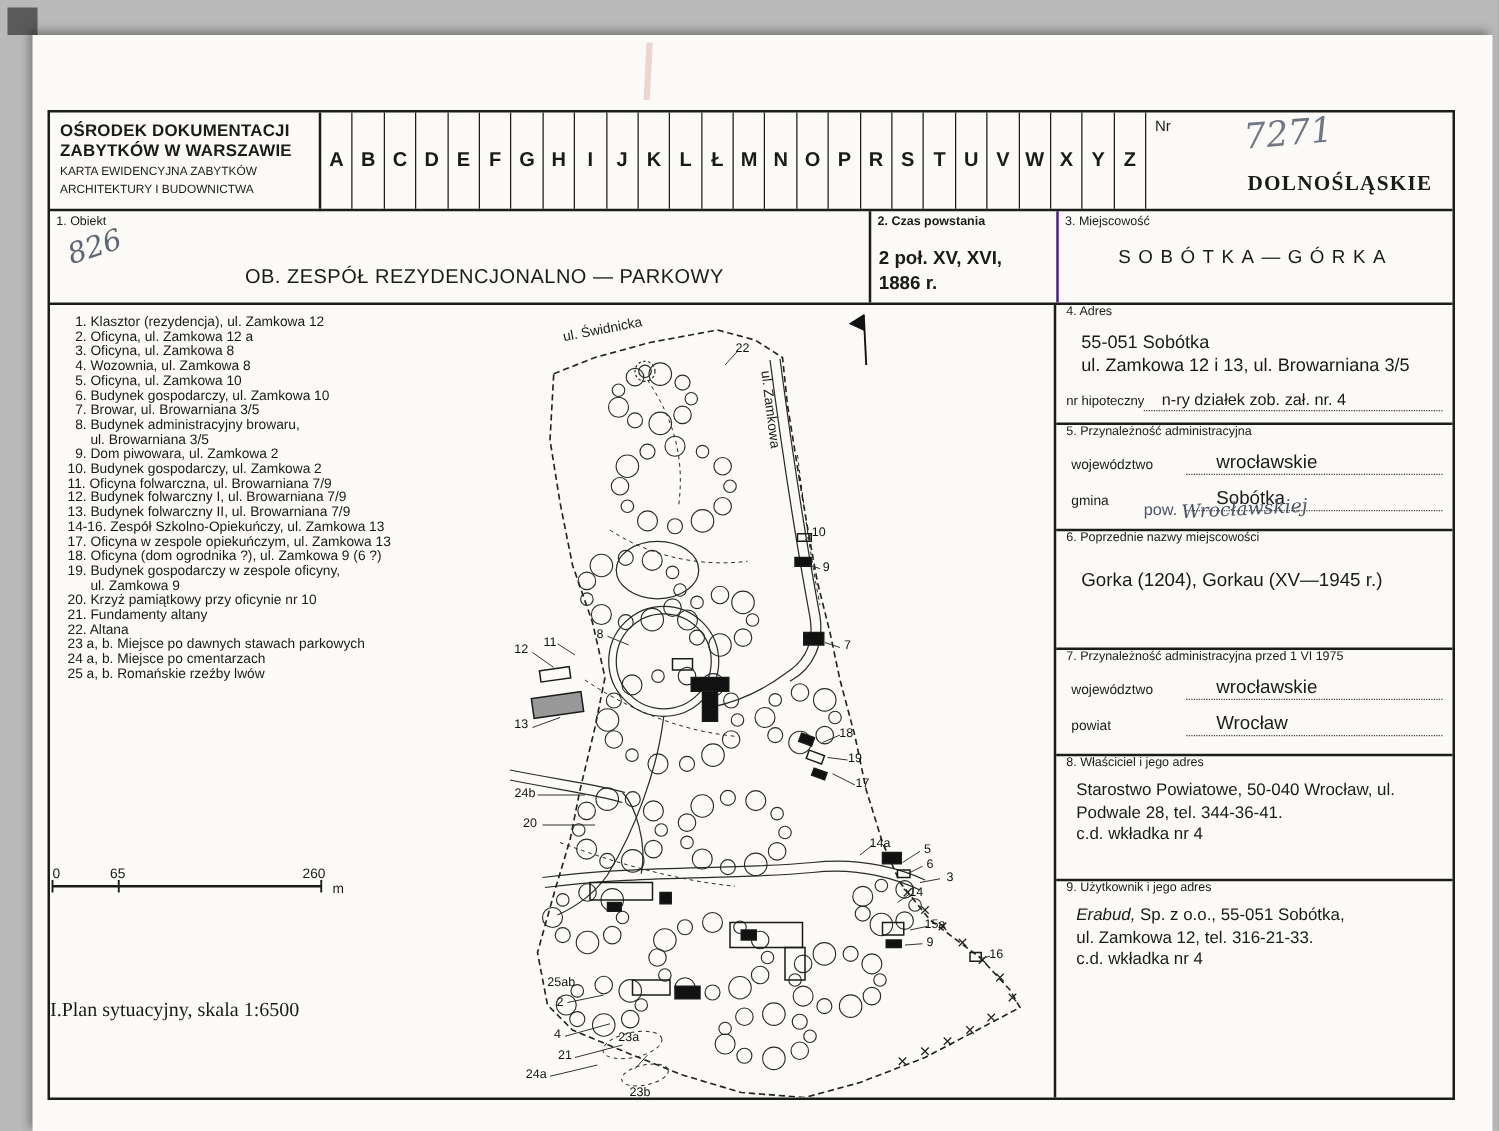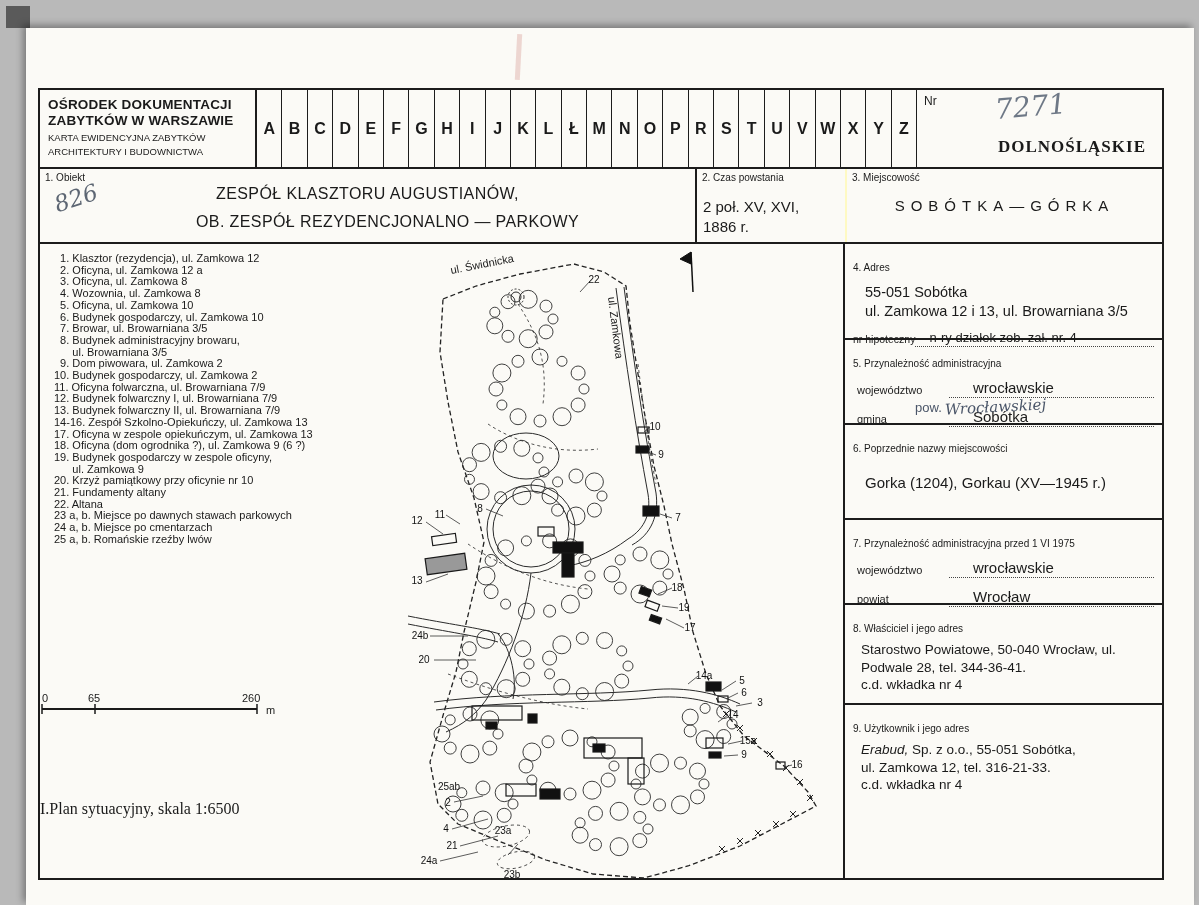--- a/index.html
+++ b/index.html
@@ -31,21 +31,21 @@
                  font-weight:bold; font-size:17px; letter-spacing:1px; }
 
   
   .row2 { position:absolute; left:0; top:79px; width:100%; height:75px; border-bottom:2px solid #1c1c1c; display:flex; }
   .box-label { position:absolute; left:5px; top:3px; font-size:10px; }
   .obiekt { width:657px; border-right:2px solid #1c1c1c; position:relative; }
   .inv-num { position:absolute; left:14px; top:16px; font-size:23px; color:#5d6673;
              font-style:italic; font-family:"DejaVu Serif", serif; transform:rotate(-18deg); }
   .title1 { position:absolute; top:16px; left:0; width:100%; text-align:center; font-size:16px; letter-spacing:.4px; }
   .title2 { position:absolute; top:44px; left:20px; width:100%; text-align:center; font-size:16px; letter-spacing:.4px; }
-  .czas { width:150px; border-right:2px solid #fef9c3; position:relative; }
+  .czas { width:150px; border-right:2px solid #4c1d95; position:relative;font-weight:bold; }
   .czas-val { position:absolute; left:6px; top:28px; font-size:15px; line-height:20px; }
   .miejsc { flex:1; position:relative; }
   .miejsc-val { position:absolute; top:28px; left:0; width:100%; text-align:center; font-size:15px; letter-spacing:6px; }
 
   
   .main { position:absolute; left:0; top:154px; width:100%; height:634px; display:flex; }
   .left-area { width:805px; border-right:2px solid #1c1c1c; position:relative; overflow:hidden; }
   .right-col { flex:1; display:flex; flex-direction:column; }
 
   #legend { position:absolute; left:14px; top:9px; font-size:11px; line-height:11.7px; white-space:pre; }
@@ -54,21 +54,21 @@
   .scalebar text { font-size:11px; fill:#1a1a1a; font-family:"Liberation Sans", sans-serif; }
   .caption { position:absolute; left:0px; top:556px; font-family:"Liberation Serif", serif; font-size:16px; }
 
   .map { position:absolute; left:348px; top:0; width:460px; height:634px; }
   .map svg { position:absolute; left:0; top:0; }
   .map-num { position:absolute; font-size:10px; color:#111; transform:translate(-50%,-50%); white-space:nowrap; }
   .street-top { position:absolute; left:62px; top:14px; font-size:11px; transform:rotate(-11deg); }
   .street-mid { position:absolute; left:230px; top:52px; font-size:11px; transform:rotate(83deg); transform-origin:left top; }
 
   
-  .rbox { position:relative; border-bottom:2px solid #1c1c1c; padding:18px 8px; }
+  .rbox { position:relative; border-bottom:2px solid #1c1c1c; padding:0 8px; }
   .rbox:last-child { border-bottom:none; flex:1; }
   .rb-label { font-size:10px; }
   .rb-h96 { height:96px; } .rb-h85 { height:85px; } .rb-h95 { height:95px; }
   .rb-h90 { height:100px; } .rb-h97 { height:97px; }
   .val-line { font-size:14.5px; margin-left:12px; line-height:19px; }
   .addr-block { margin-top:10px; }
   .field-row { display:flex; align-items:flex-end; margin-top:9px; font-size:10.5px; }
   .field-row .fl { white-space:nowrap; padding-bottom:2px; }
   .dot-fill { flex:1; border-bottom:1.6px dotted #444; padding:0 4px 1px 14px; font-size:13px; white-space:nowrap; }
   .admin-row { display:flex; align-items:flex-end; margin:10px 0 0 4px; }
@@ -132,21 +132,20 @@
         <div class="nr-label">Nr</div>
         <div class="nr-value">7271</div>
         <div class="voivodeship">DOLNOŚLĄSKIE</div>
       </div>
     </div>
 
     <div class="row2">
       <div class="obiekt">
         <div class="box-label">1. Obiekt</div>
         <div class="inv-num">826</div>
-        <div class="title1">ZESPÓŁ KLASZTORU AUGUSTIANÓW,</div>
         <div class="title2">OB. ZESPÓŁ REZYDENCJONALNO — PARKOWY</div>
       </div>
       <div class="czas">
         <div class="box-label">2. Czas powstania</div>
         <div class="czas-val">
           <div>2 poł. XV, XVI,</div>
           <div>1886 r.</div>
         </div>
       </div>
       <div class="miejsc">

